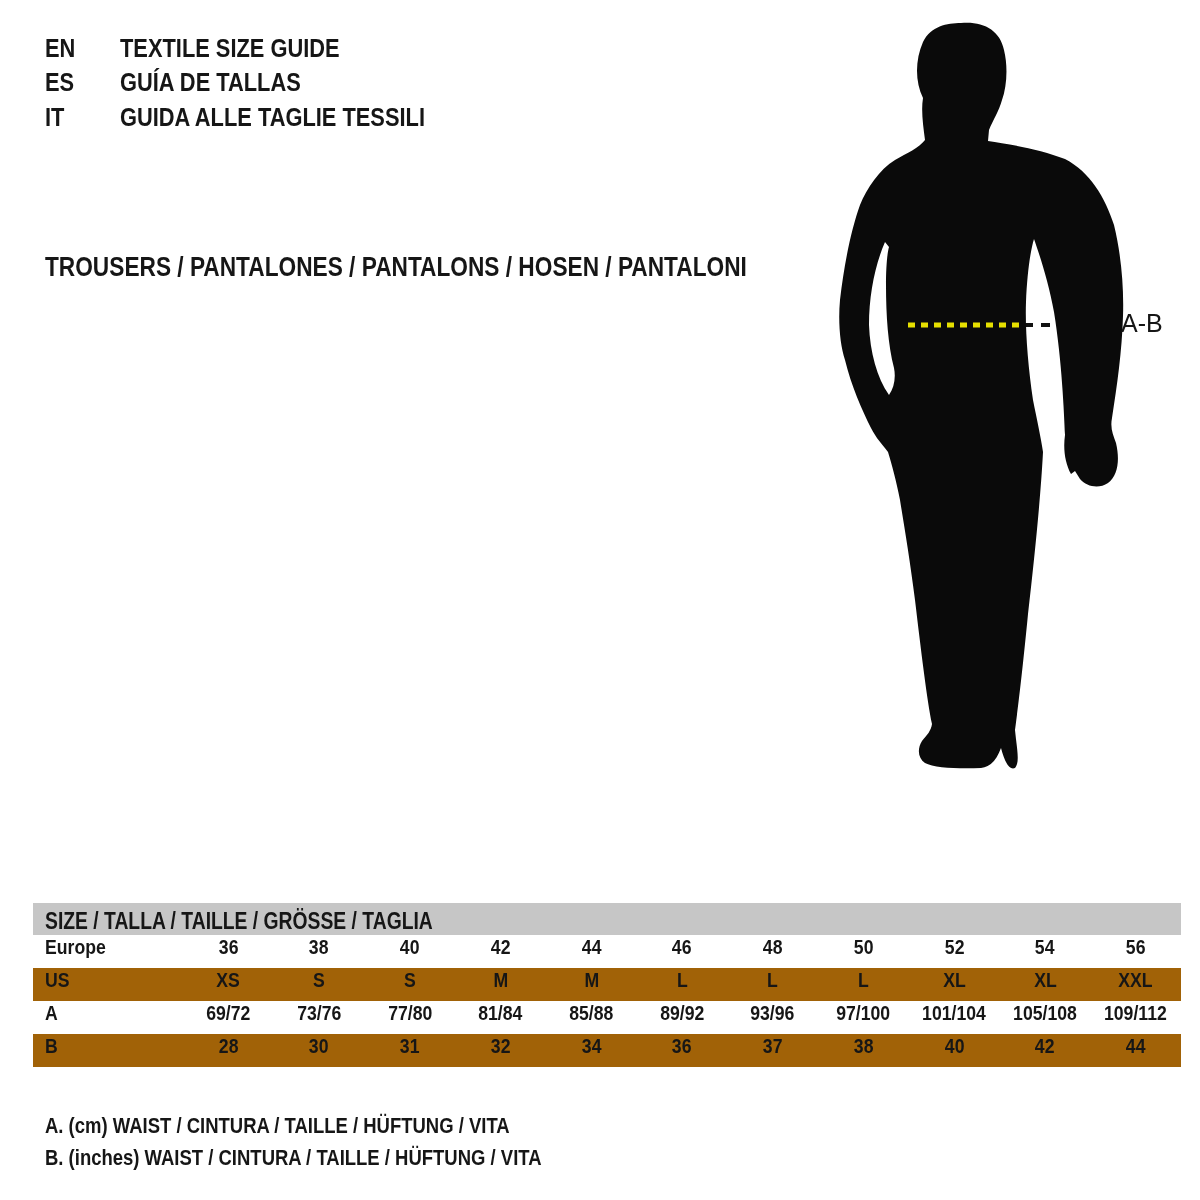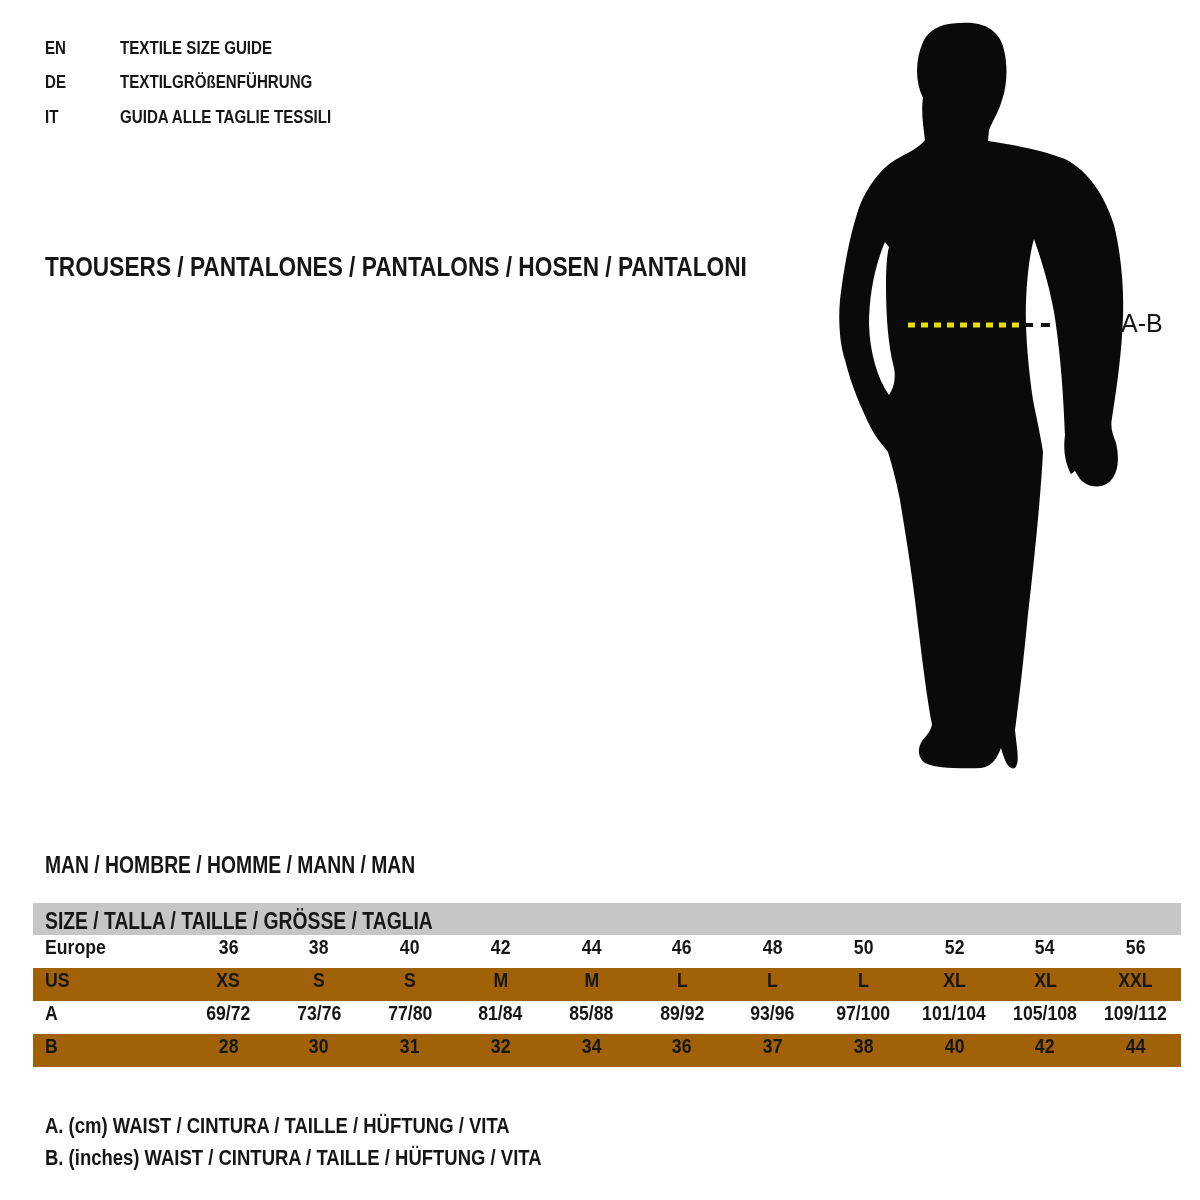--- a/index.html
+++ b/index.html
@@ -12,21 +12,21 @@
     font-family: "Liberation Sans", sans-serif;
     color: #161616;
     overflow: hidden;
   }
   
   .cx  { display: inline-block; transform: scaleX(0.84); transform-origin: 0 50%; white-space: nowrap; }
   .cxc { display: inline-block; transform: scaleX(0.84); transform-origin: 50% 50%; white-space: nowrap; }
 
   
   .lang-block { position: absolute; left: 45px; top: 31px; }
-  .lang-row { display: flex; align-items: center; height: 34.5px; font-size: 18px; font-weight: bold; }
+  .lang-row { display: flex; align-items: center; height: 34.5px; font-size: 26px; font-weight: bold; }
   .lang-code { width: 75px; flex: 0 0 75px; }
 
   
   .product-heading { position: absolute; left: 45px; top: 220px; font-size: 27px; font-weight: bold; margin-top: 32px; }
 
   
   .figure-svg { position: absolute; left: 828px; top: 14px; width: 322px; height: 770px; }
   .measure-label { position: absolute; left: 1121px; top: 309px; font-size: 25px; font-weight: normal; }
 
   
@@ -52,22 +52,22 @@
 <body>
 
 <div id="canvas">
 
   <div class="lang-block">
     <div class="lang-row">
       <span class="lang-code"><span class="cx">EN</span></span>
       <span class="cx">TEXTILE SIZE GUIDE</span>
     </div>
     <div class="lang-row">
-      <span class="lang-code"><span class="cx">DE</span></span>
-      <span class="cx">TEXTILGRÖßENFÜHRUNG</span>
+      <span class="lang-code"><span class="cx">ES</span></span>
+      <span class="cx">GUÍA DE TALLAS</span>
     </div>
     <div class="lang-row">
       <span class="lang-code"><span class="cx">IT</span></span>
       <span class="cx">GUIDA ALLE TAGLIE TESSILI</span>
     </div>
   </div>
 
   <div class="product-heading">
     <span class="cx">TROUSERS / PANTALONES / PANTALONS / HOSEN / PANTALONI</span>
   </div>
@@ -118,23 +118,20 @@
              C47,251 41,281 41,311
              C42,338 49,364 61,381
              C66,374 68,364 66,354
              C60,331 58,301 58,271
              C58,255 59,240 61,233
              Z"></path>
     <line x1="80" y1="311" x2="197" y2="311" stroke="#e6df00" stroke-width="5" stroke-dasharray="7 6"></line>
   </svg>
   <div class="measure-label">A-B</div>
 
-  <div class="gender-heading">
-    <span class="cx">MAN / HOMBRE / HOMME / MANN / MAN</span>
-  </div>
 
   <div class="size-table">
     <div class="t-header">
       <span class="cx">SIZE / TALLA / TAILLE / GRÖSSE / TAGLIA</span>
     </div>
 
     <div class="t-row">
       <div class="t-label"><span class="cx">Europe</span></div>
       <div class="t-cell"><span class="cxc">36</span></div>
       <div class="t-cell"><span class="cxc">38</span></div>

